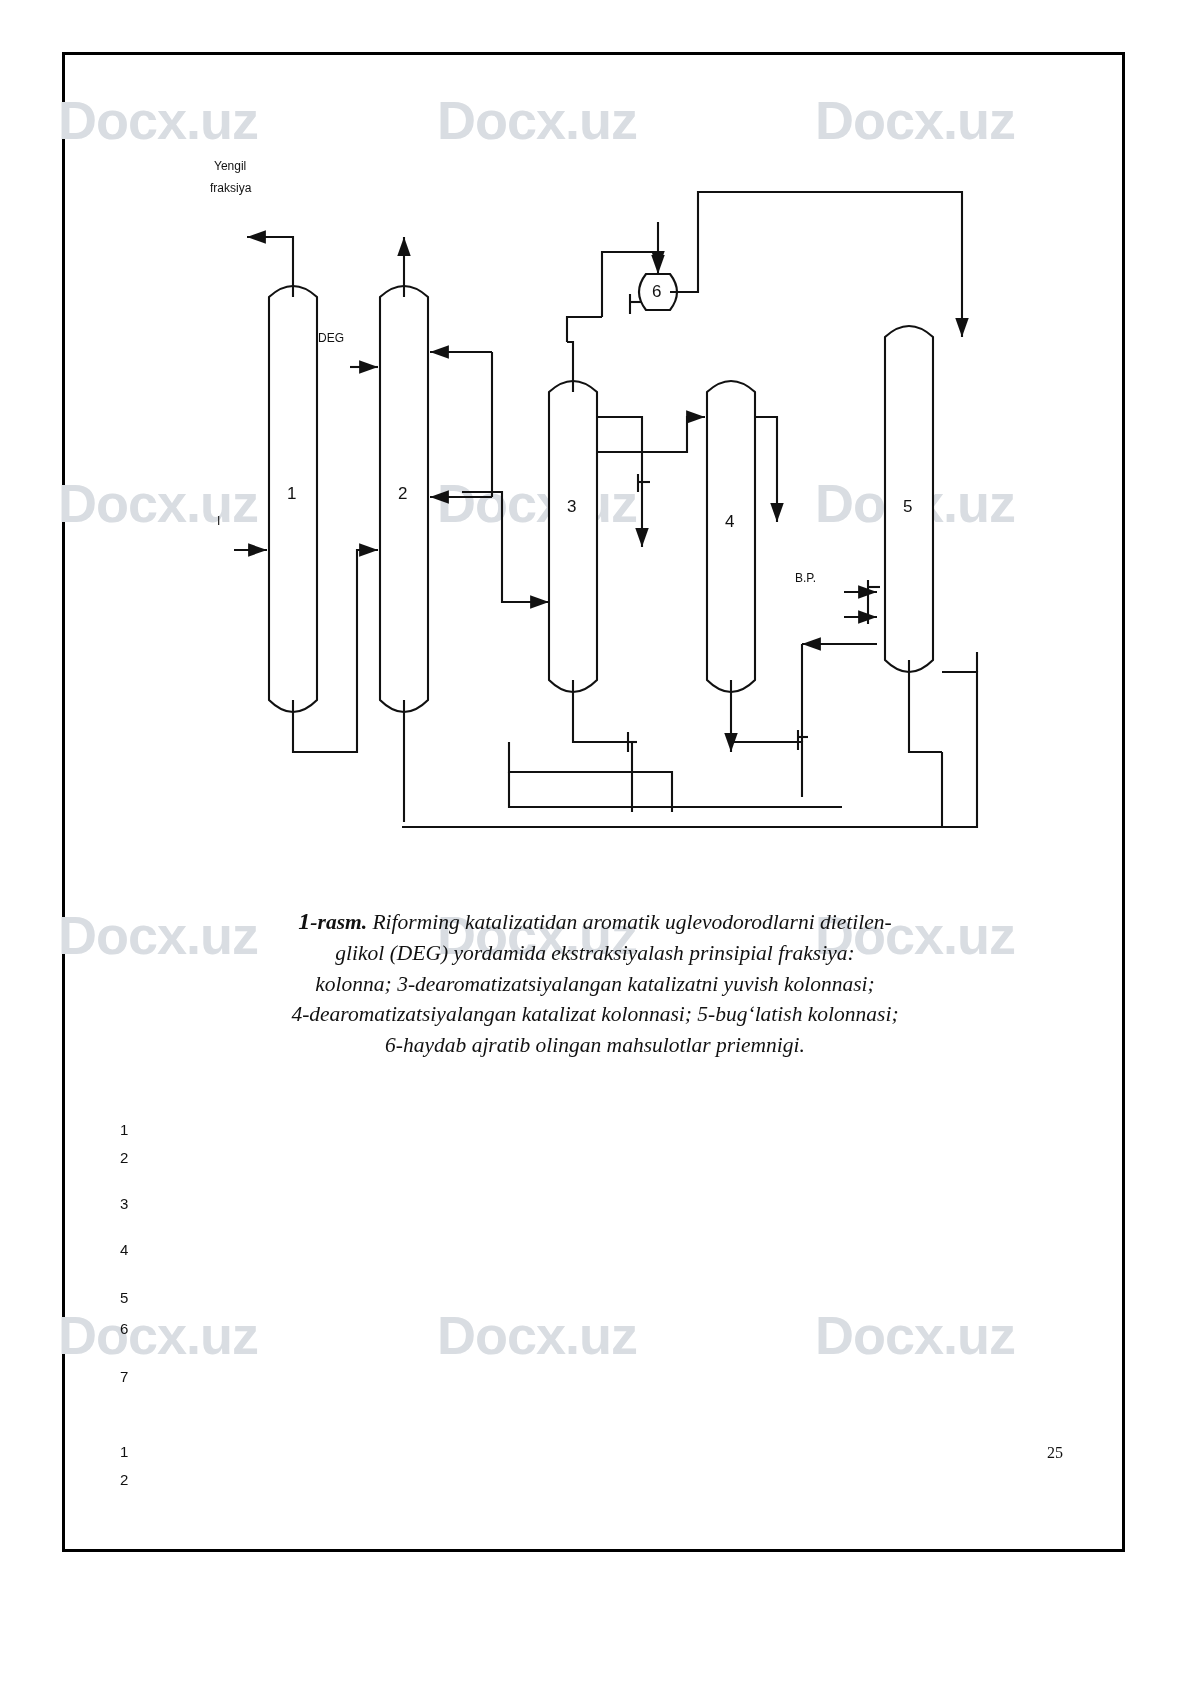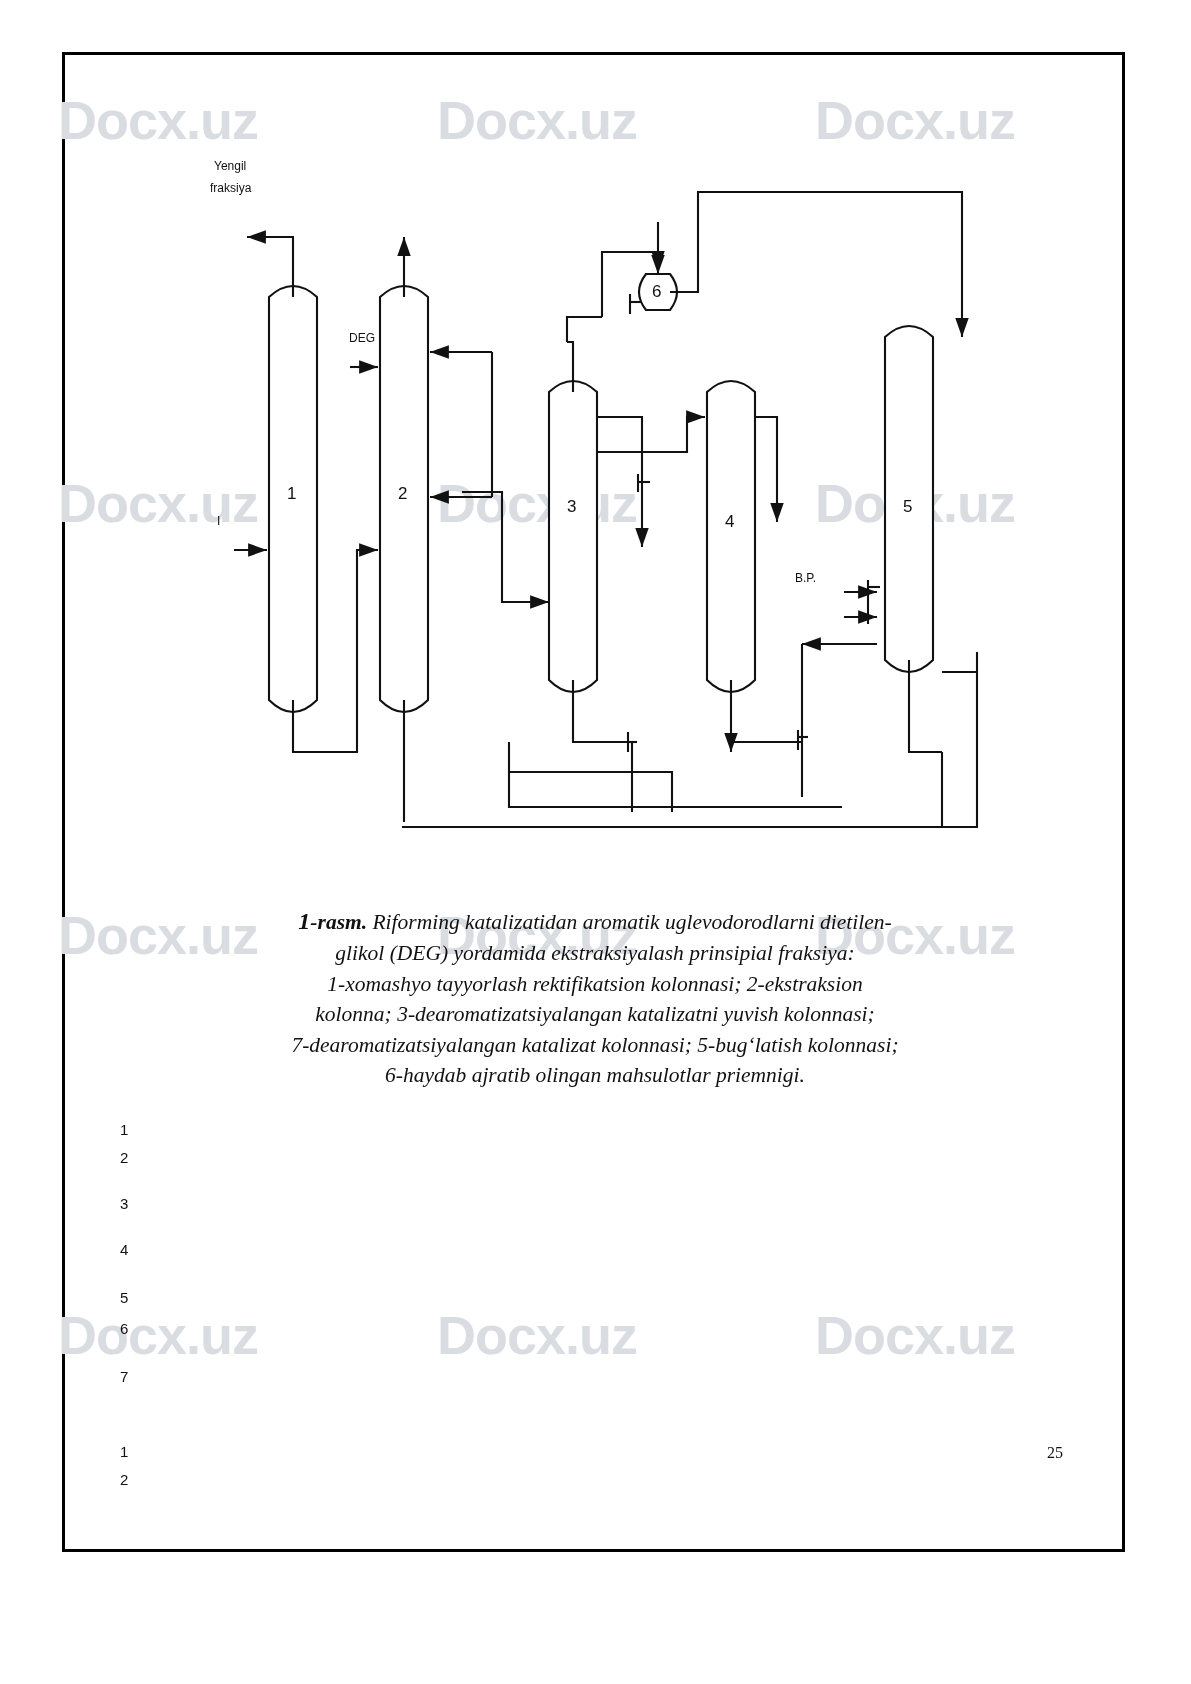--- a/index.html
+++ b/index.html
@@ -239,40 +239,39 @@
         <path d="M576,422 L576,440"></path>
         <path d="M568,250 L580,250"></path>
         <path d="M568,242 L568,262"></path>
         <path d="M806,535 L818,535"></path>
         <path d="M806,528 L806,572"></path>
       </g>
     </svg>
 
     <div class="fig-label" style="left:152px; top:108px;">Yengil</div>
     <div class="fig-label" style="left:148px; top:130px;">fraksiya</div>
-    <div class="fig-label" style="left:256px; top:280px;padding-left:31px;">DEG</div>
+    <div class="fig-label" style="left:256px; top:280px;">DEG</div>
     <div class="fig-label" style="left:155px; top:463px;">I</div>
     <div class="fig-label" style="left:733px; top:520px;">B.P.</div>
 
     <div class="col-num" style="left:225px; top:432px;">1</div>
     <div class="col-num" style="left:336px; top:432px;">2</div>
     <div class="col-num" style="left:505px; top:445px;">3</div>
     <div class="col-num" style="left:663px; top:460px;">4</div>
     <div class="col-num" style="left:841px; top:445px;">5</div>
     <div class="col-num" style="left:590px; top:230px;">6</div>
   </div>
 
   <div class="caption">
     <div>
       <span class="rasm-num">1</span><b>-rasm.</b><span> Riforming katalizatidan aromatik  uglevodorodlarni dietilen-</span>
     </div>
     <div>glikol (DEG) yordamida ekstraksiyalash prinsipial fraksiya:</div>
-    <div>1-xomashyo tayyorlash rektifikatsion kolonnasi; 2-ekstraksion</div>
     <div>kolonna; 3-dearomatizatsiyalangan katalizatni yuvish kolonnasi;</div>
-    <div>7-dearomatizatsiyalangan katalizat kolonnasi; 5-bug‘latish kolonnasi;</div>
+    <div>4-dearomatizatsiyalangan katalizat kolonnasi; 5-bug‘latish kolonnasi;</div>
     <div>6-haydab ajratib olingan mahsulotlar priemnigi.</div>
   </div>
 
   <div class="num-list">
     <div class="n1">1</div>
     <div class="n2">2</div>
     <div class="n3">3</div>
     <div class="n4">4</div>
     <div class="n5">5</div>
     <div class="n6">6</div>

